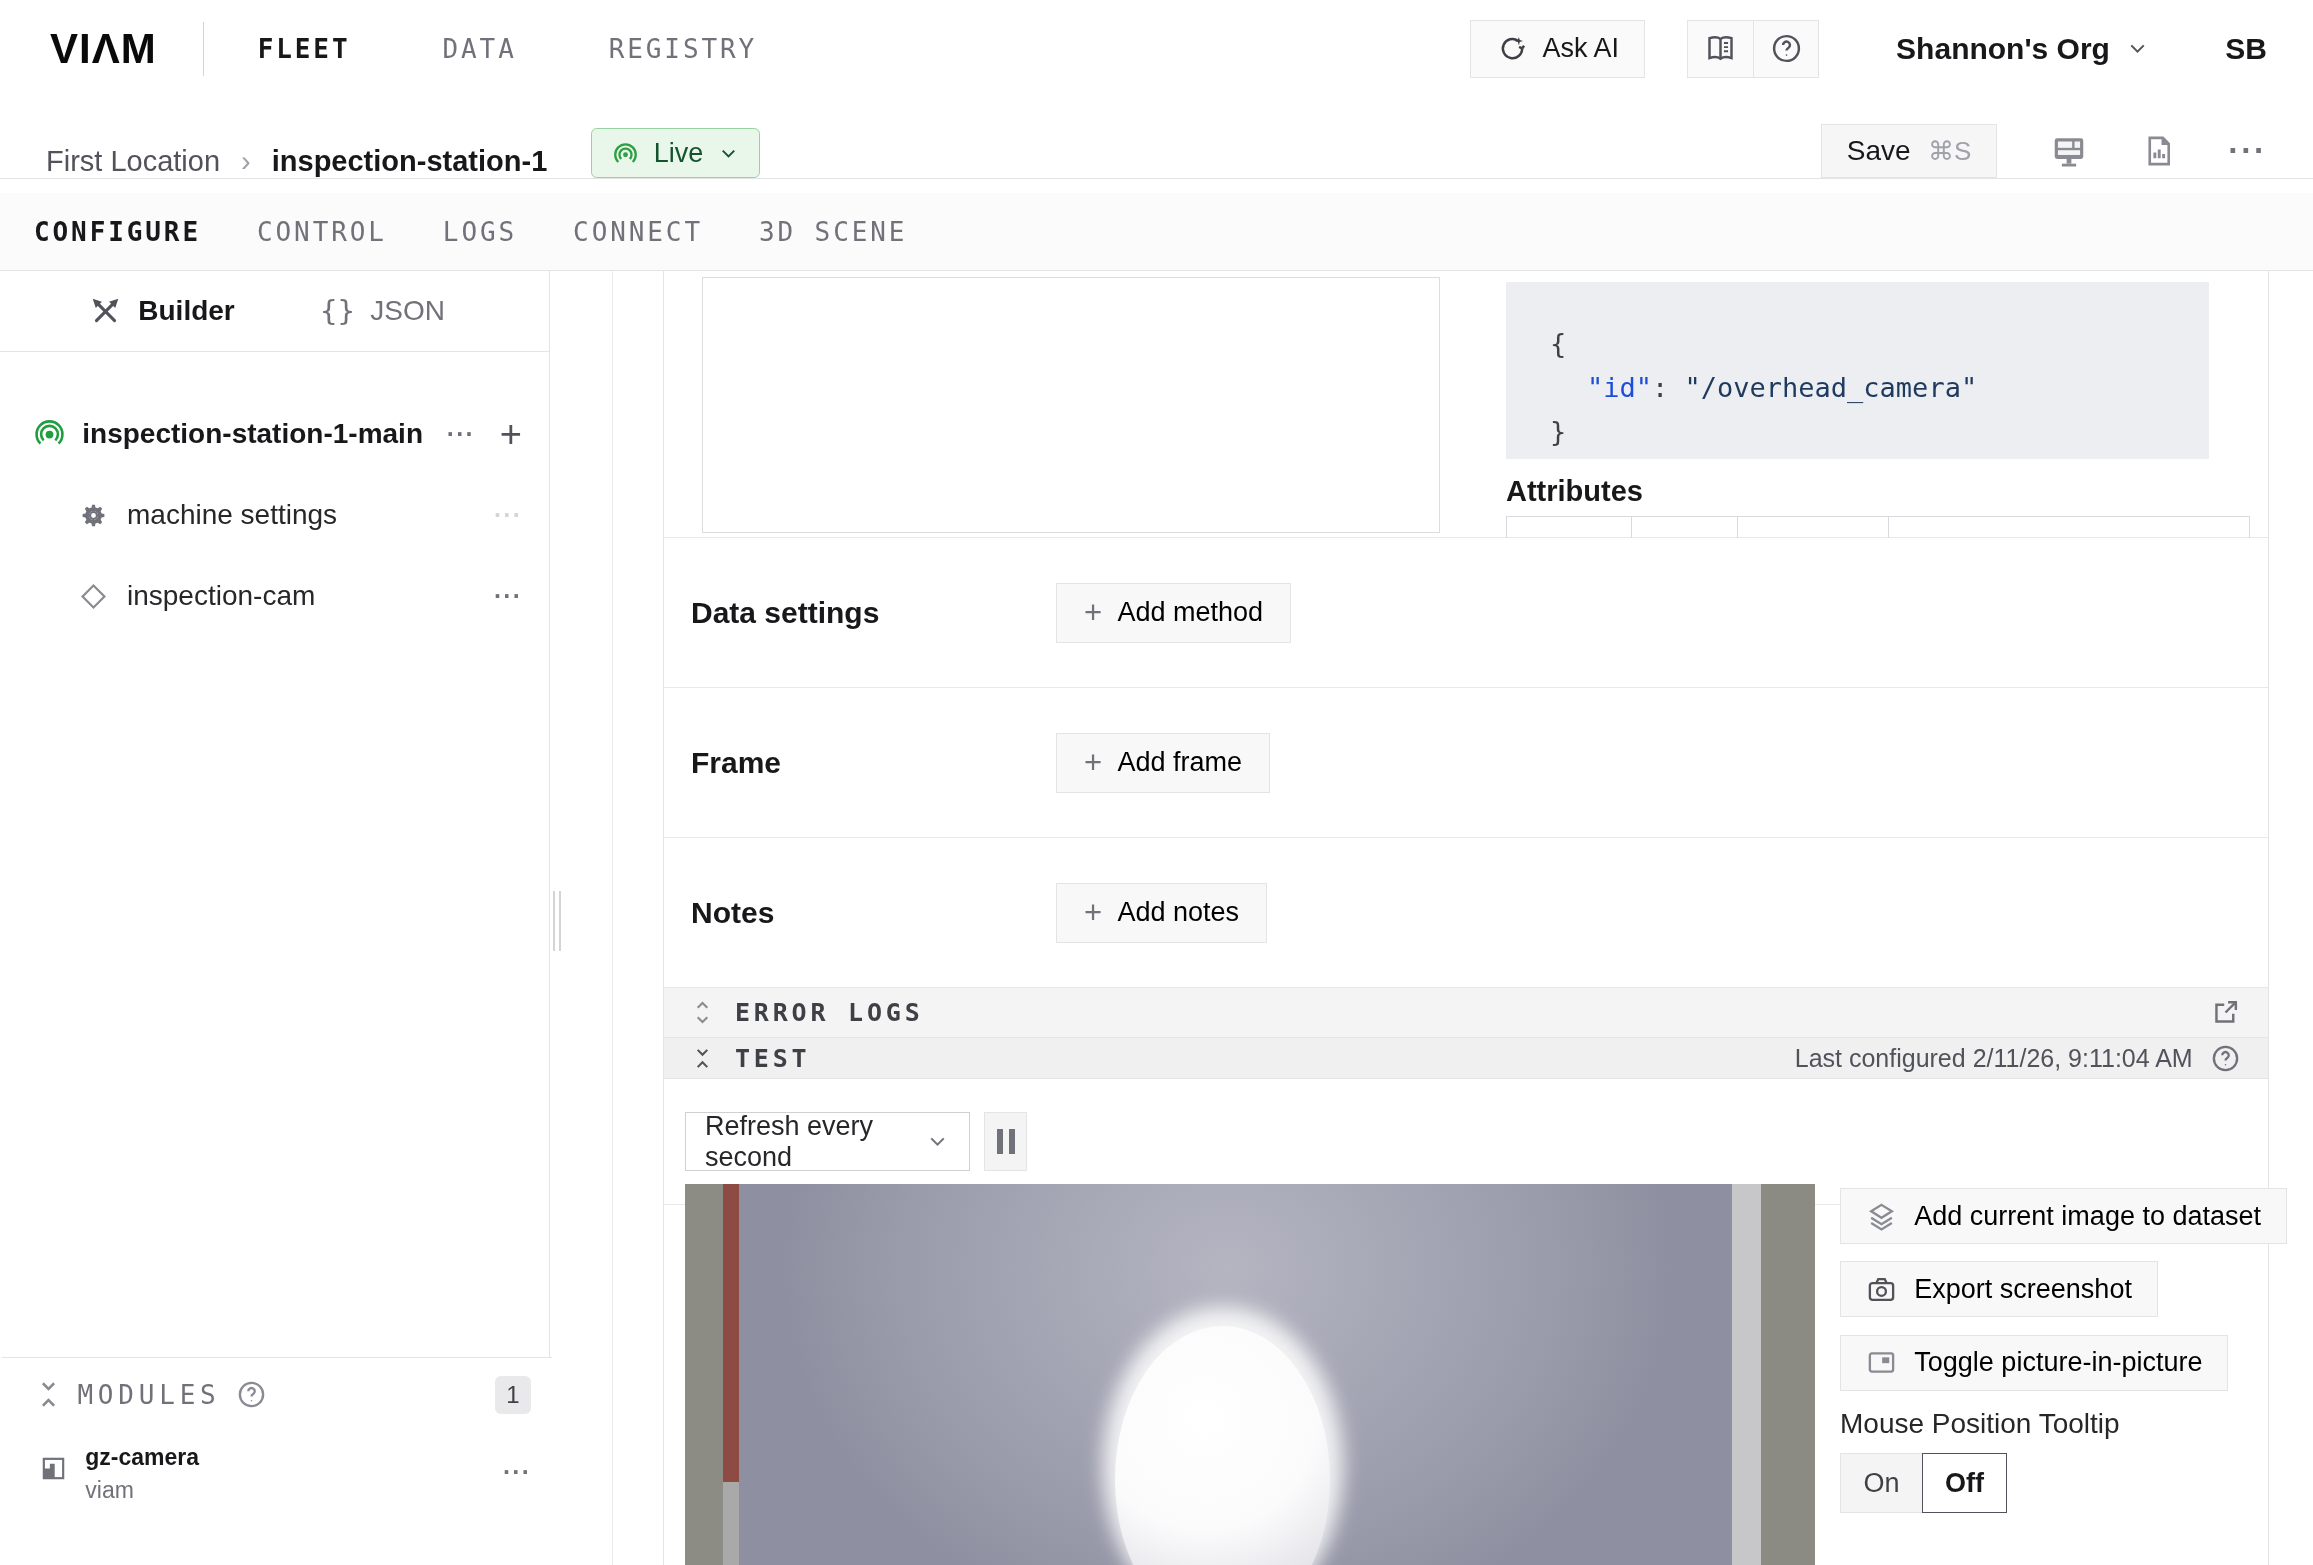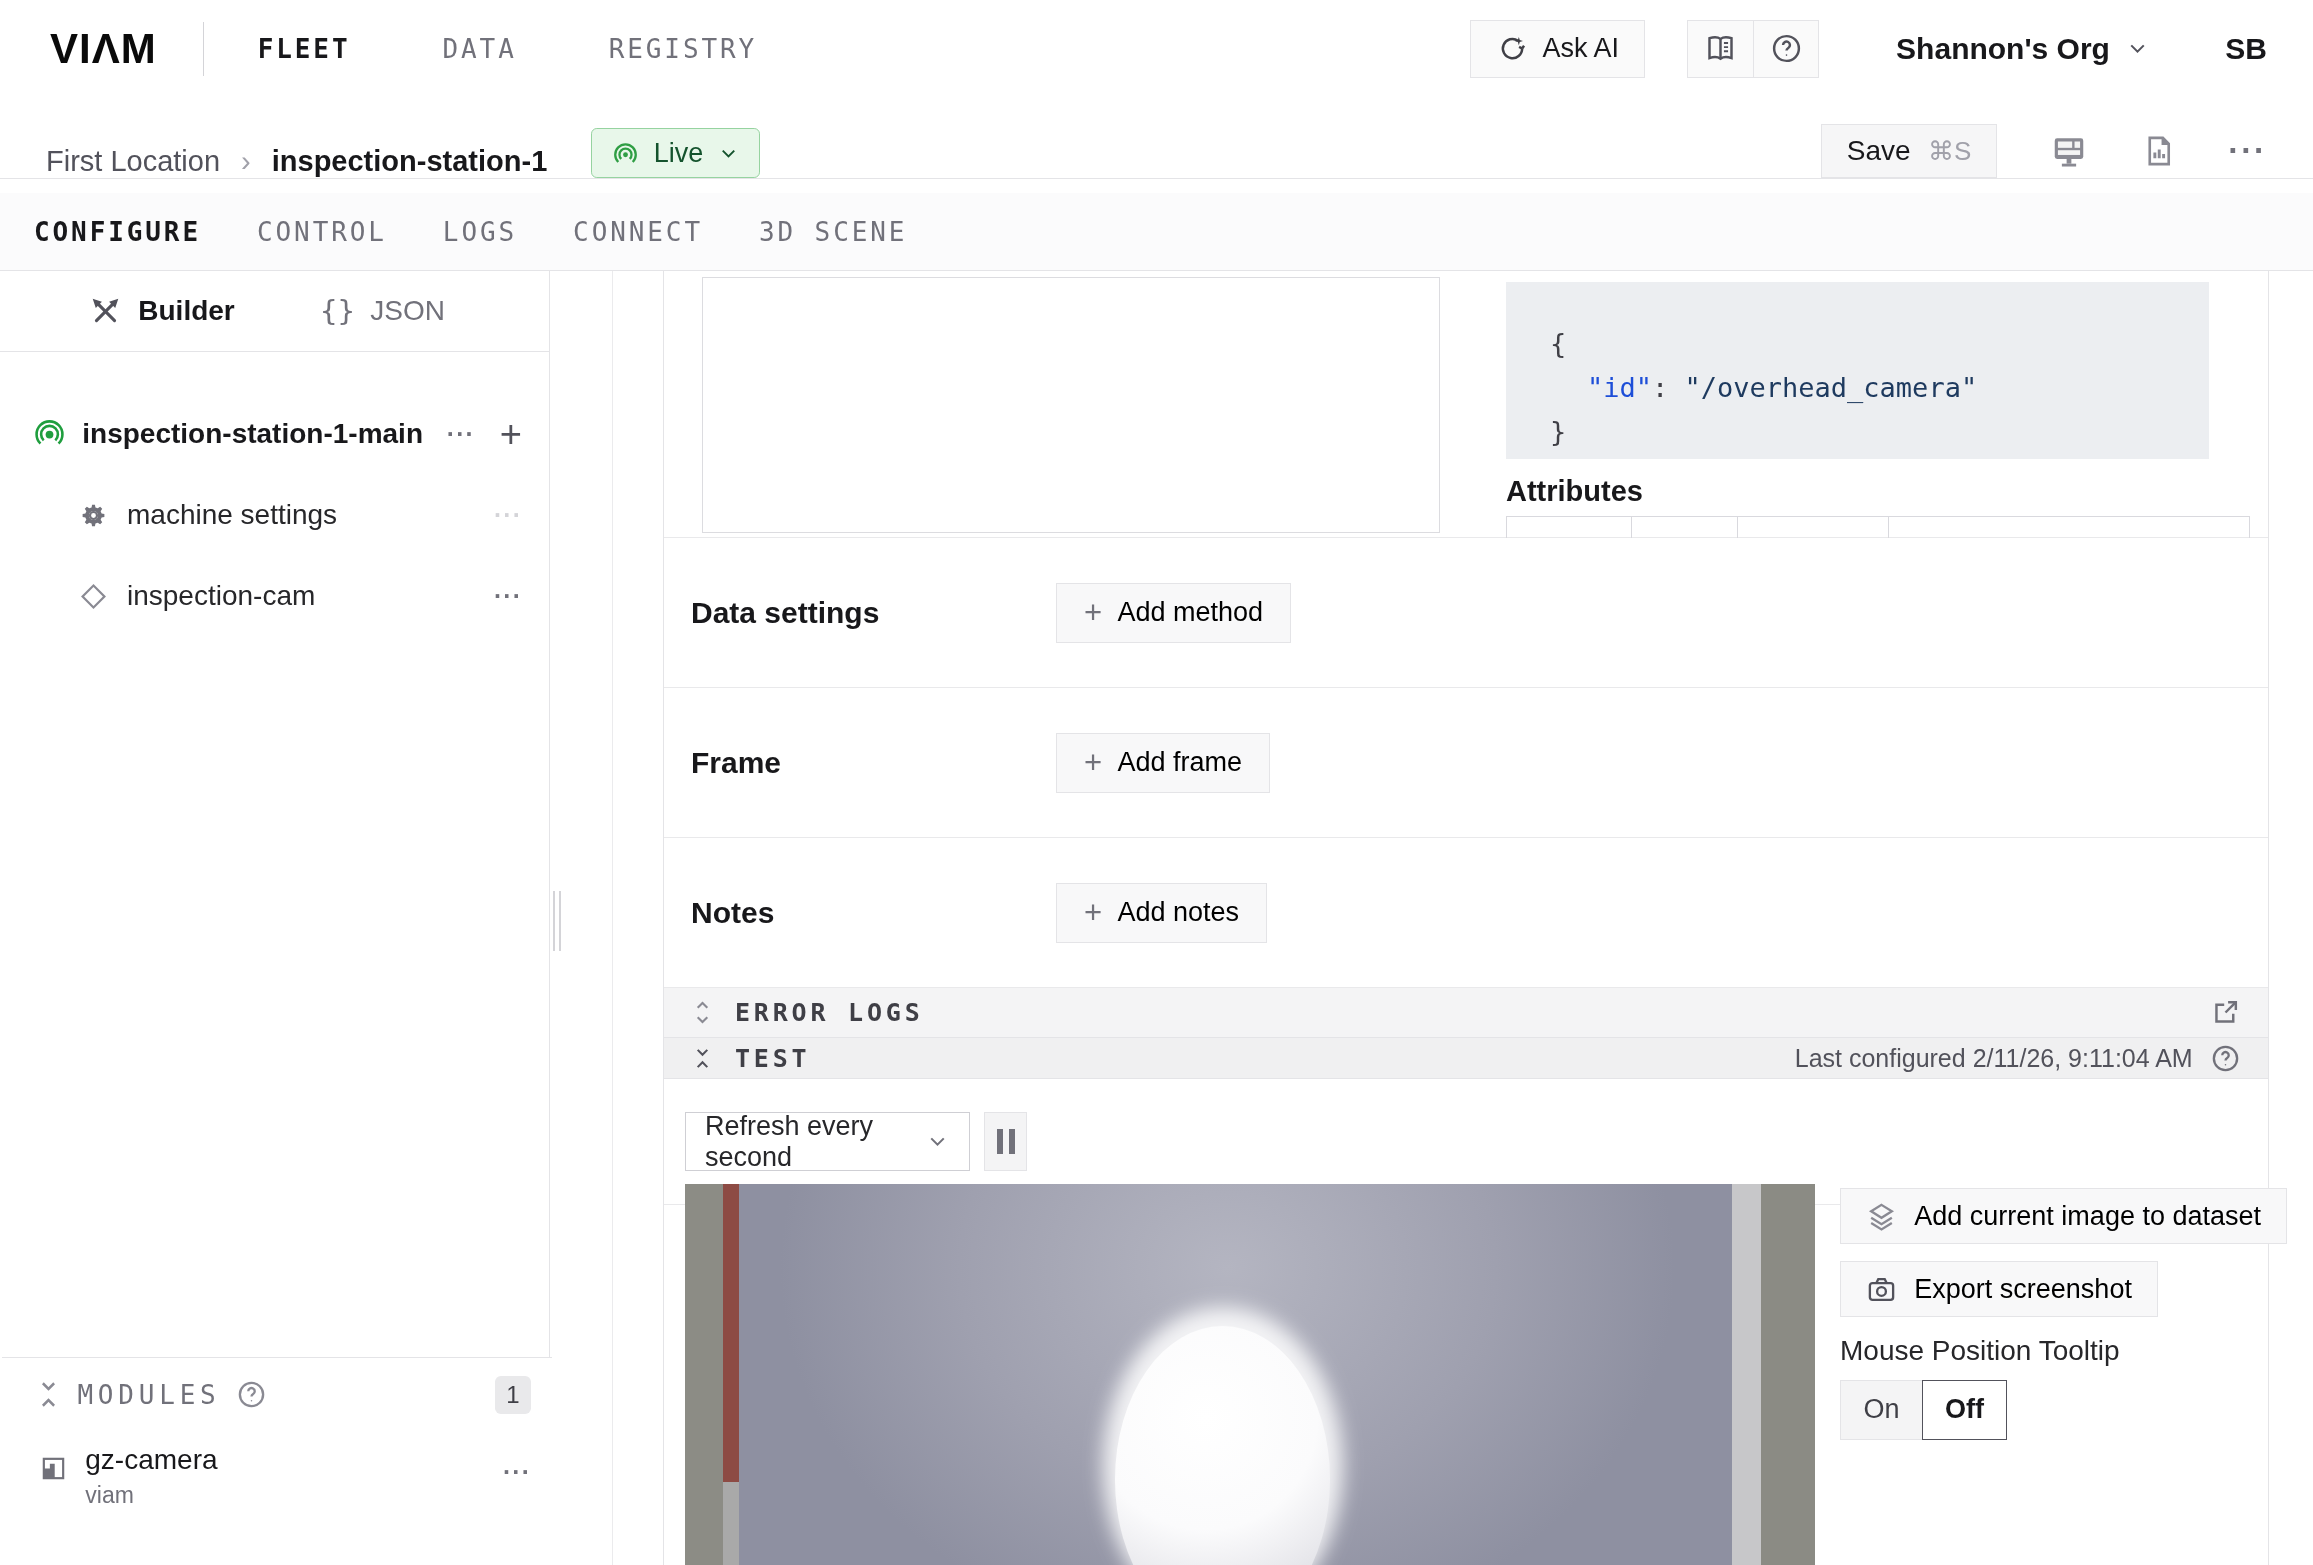--- a/index.html
+++ b/index.html
@@ -76,21 +76,21 @@
 
   
   .modules { position:absolute; left:2px; bottom:0; width:550px; border-top:1px solid #e4e4e7; background:#fff;
     height:209px; }
   .modules-header { display:flex; align-items:center; height:73px; padding:0 21px 0 33px; }
   .modules-title { font-size:26px; letter-spacing:4.8px; color:#71717a; margin-left:15.4px; }
   .modules-badge { margin-left:auto; background:#e9e9eb; border-radius:5.8px; min-width:36px; height:38px;
     display:flex; align-items:center; justify-content:center; font-size:24px; color:#3f3f46; }
   .module-item { display:flex; align-items:flex-start; padding:13.4px 21px 0 37px; }
   .module-texts { margin-left:17.3px; }
-  .module-name { font-size:28px; font-weight:400; }
+  .module-name { font-size:23px; font-weight:700; }
   .module-org { font-size:23px; color:#71717a; margin-top:5.8px; }
   .module-dots { margin-left:auto; margin-top:13.4px; }
 
   
   .card { position:absolute; left:663px; top:271px; width:1606px; height:1295px; background:#fff;
     border-left:1px solid #e4e4e7; border-right:1px solid #e4e4e7; }
   .card-row1 { position:relative; height:267px; border-bottom:1px solid #e9e9eb; }
   .empty-panel { position:absolute; left:38px; top:5.8px; width:738px; height:256px; background:#fff;
     border:1px solid #dcdce0; }
   .code-block { position:absolute; left:842px; top:10.6px; width:703px; height:177px; background:#eceef1;
@@ -485,20 +485,29 @@
       <button class="side-btn">
         <span>
           <svg width="31" height="31" viewBox="0 0 24 24" fill="none" stroke="#52525b" stroke-width="1.8">
             <rect x="3" y="7" width="18" height="13" rx="2"></rect>
             <path d="M8 7 l1.5-3 h5 L16 7"></path>
             <circle cx="12" cy="13.5" r="3.4"></circle>
           </svg>
         </span>
         <span>Export screenshot</span>
       </button>
+      <button class="side-btn">
+        <span>
+          <svg width="31" height="31" viewBox="0 0 24 24" fill="none" stroke="#8a8a93" stroke-width="1.8">
+            <rect x="3" y="5" width="18" height="14" rx="1.5"></rect>
+            <rect x="12.5" y="8" width="5.5" height="4.5" fill="#8a8a93" stroke="none"></rect>
+          </svg>
+        </span>
+        <span>Toggle picture-in-picture</span>
+      </button>
       <div class="tooltip-label">Mouse Position Tooltip</div>
       <div class="toggle-group">
         <div class="toggle-btn toggle-on">On</div>
         <div class="toggle-btn toggle-off">Off</div>
       </div>
     </div>
 
   </div>
 </div>
 

